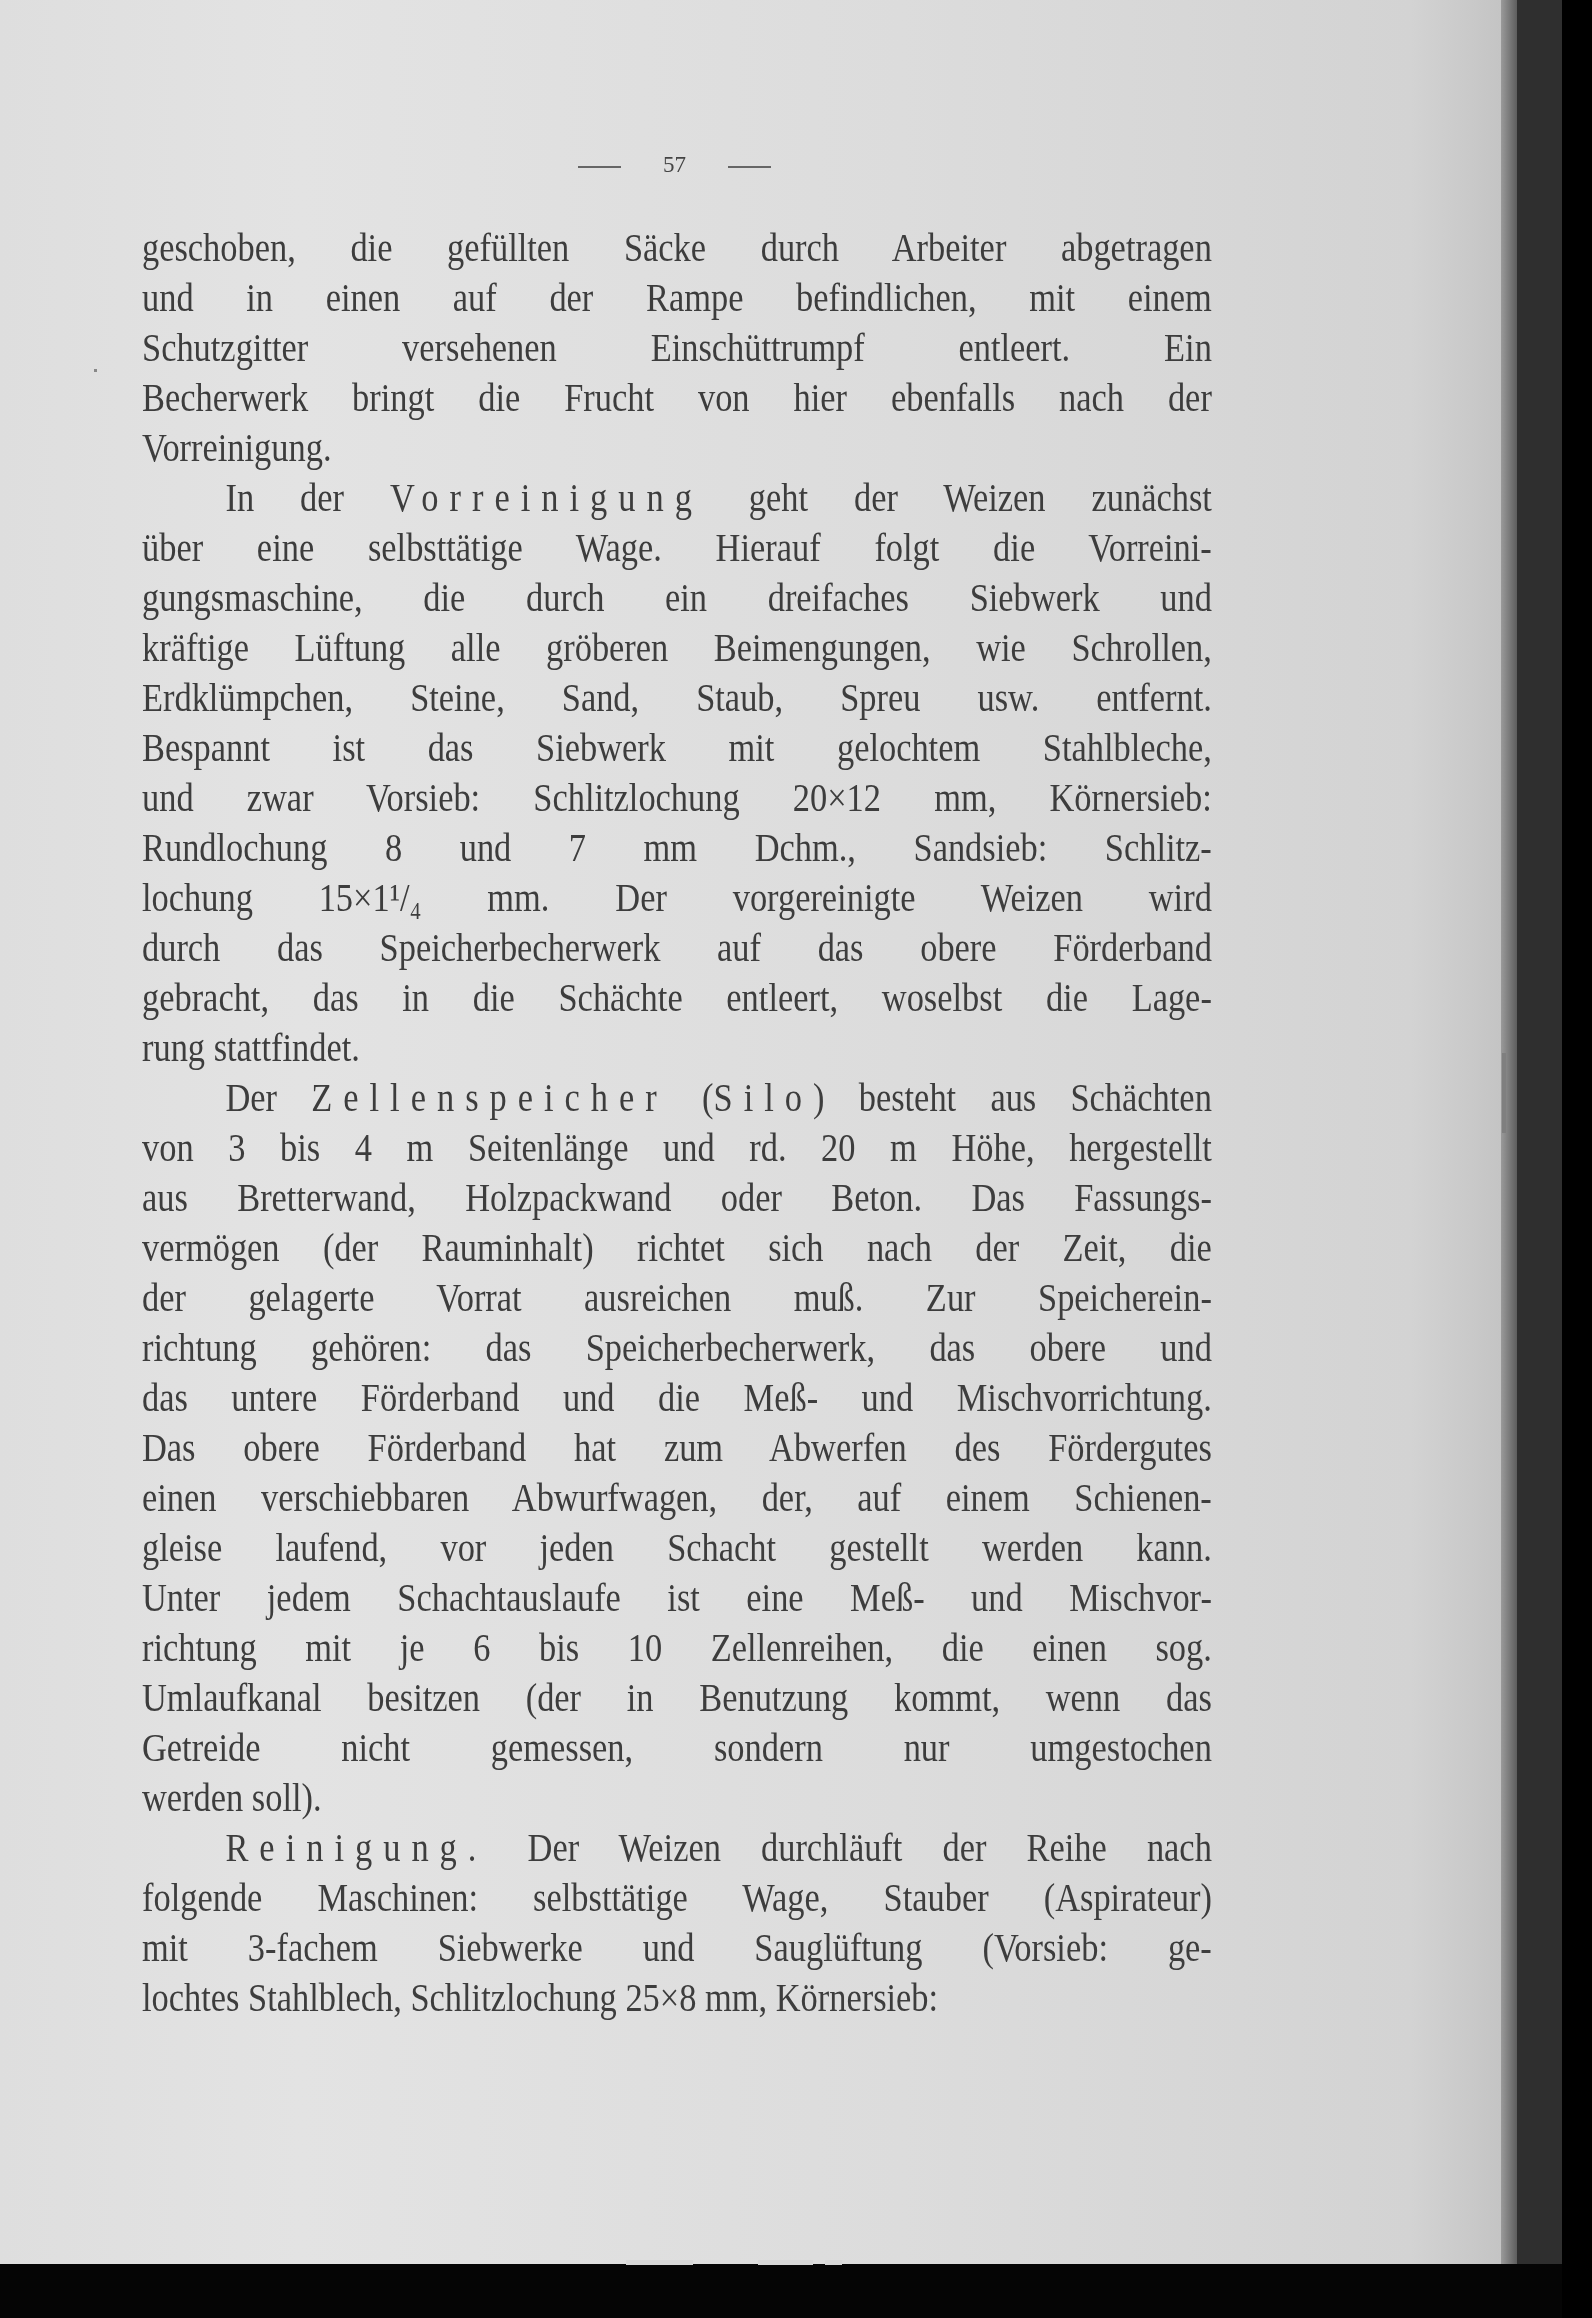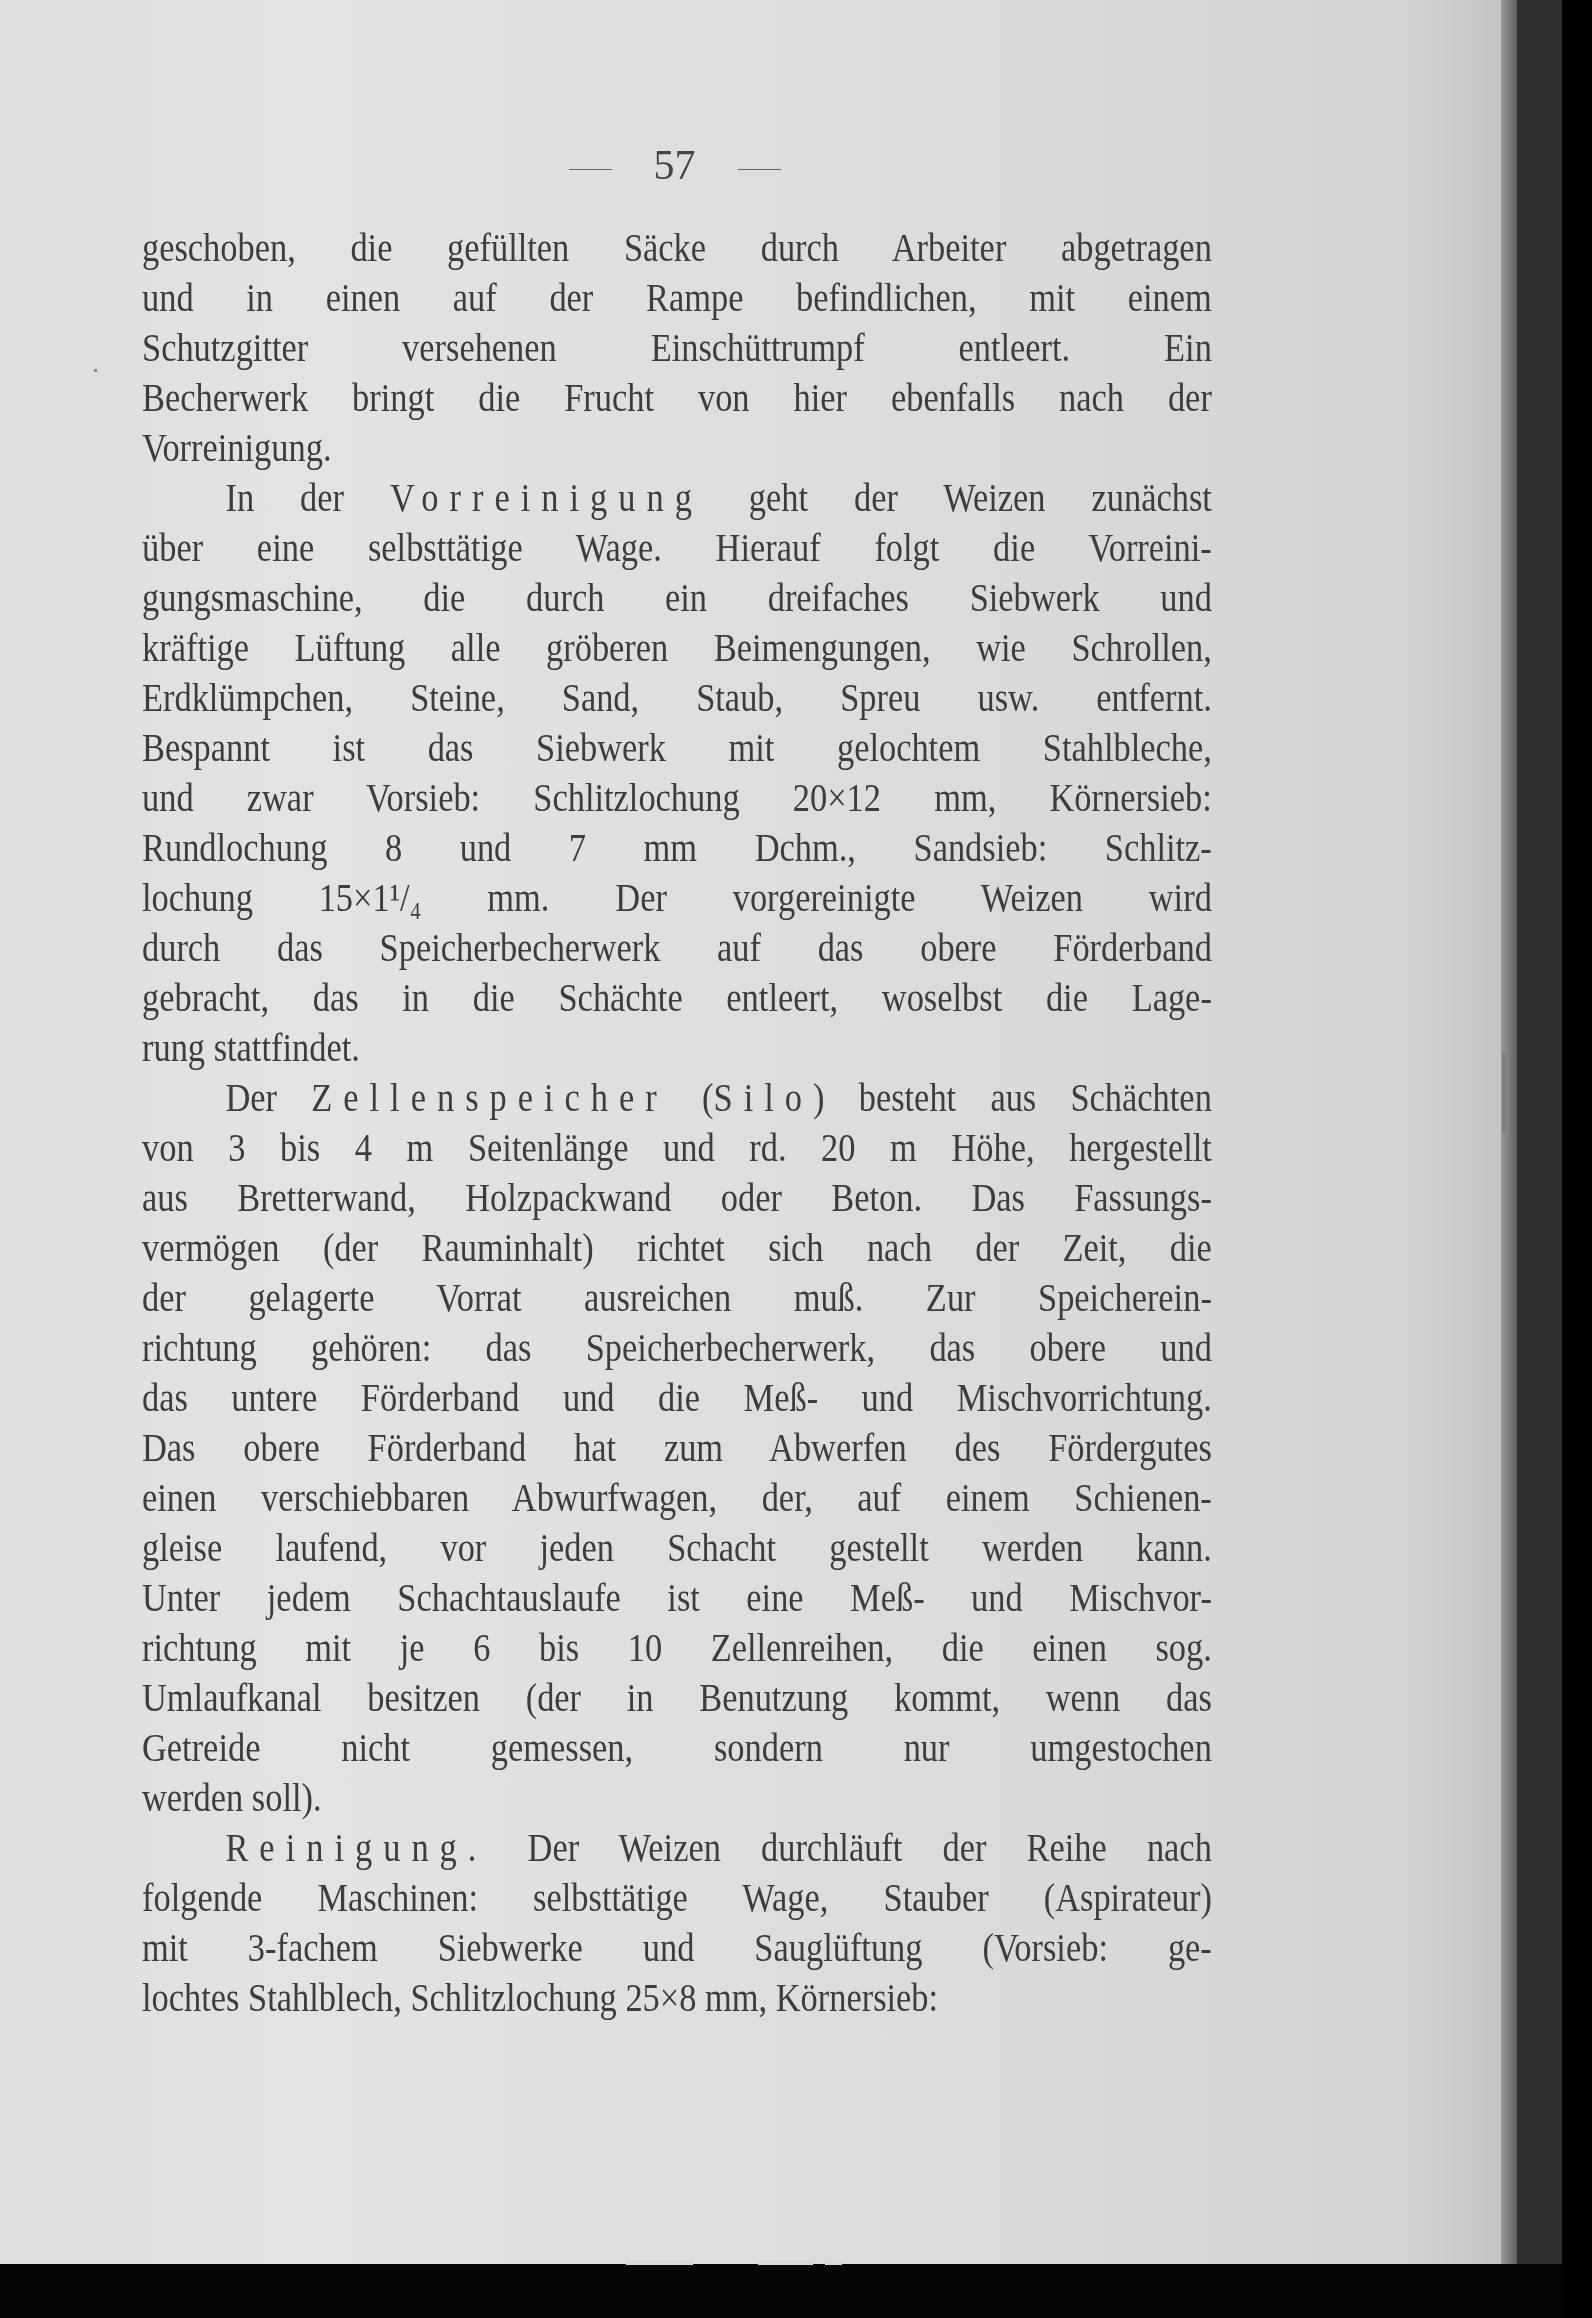--- a/index.html
+++ b/index.html
@@ -29,21 +29,21 @@
     background: #050505;
   }
   .bottom-scrap {
     position: absolute; top: 2260px; height: 5px; background: #d8d8d8;
   }
   .stray-dot {
     position: absolute; left: 94px; top: 369px; width: 3.3px; height: 3.3px; background: #888;
   }
   .header {
     position: absolute; left: 0; width: 1349px; top: 140px;
-    text-align: center; color: #444; font-size: 42px; line-height: 50px;
+    text-align: center; color: #444; font-size: 23px; line-height: 50px;
   }
   .header .dash { display: inline-block; width: 43px; height: 1.7px; background: #666; vertical-align: middle; margin: 0 42px; }
   .text {
     position: absolute; left: 142px; top: 223px; width: 1070px;
     color: #3d3d3d; font-size: 40px;
     transform: scaleX(0.86); transform-origin: left top;
   }
   .text { width: 1244px; }
   .line {
     height: 50px; line-height: 50px; white-space: nowrap;

